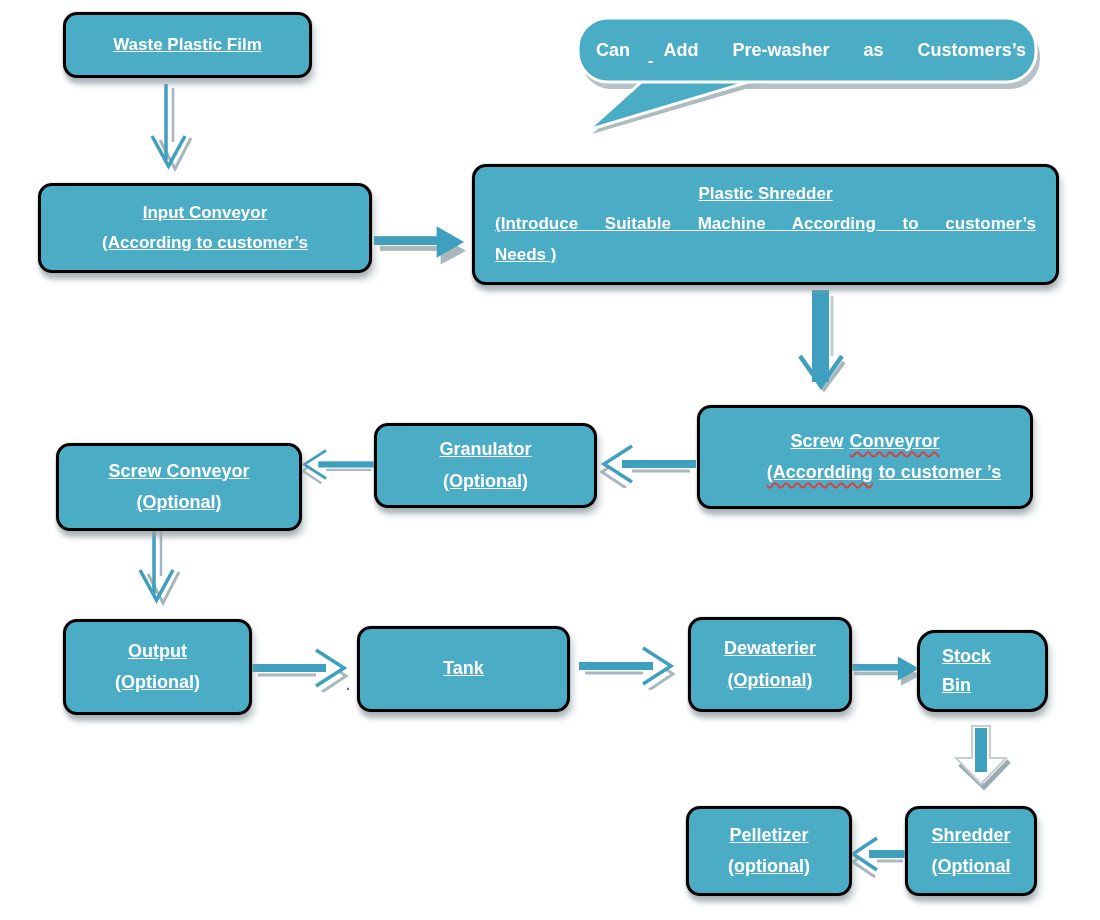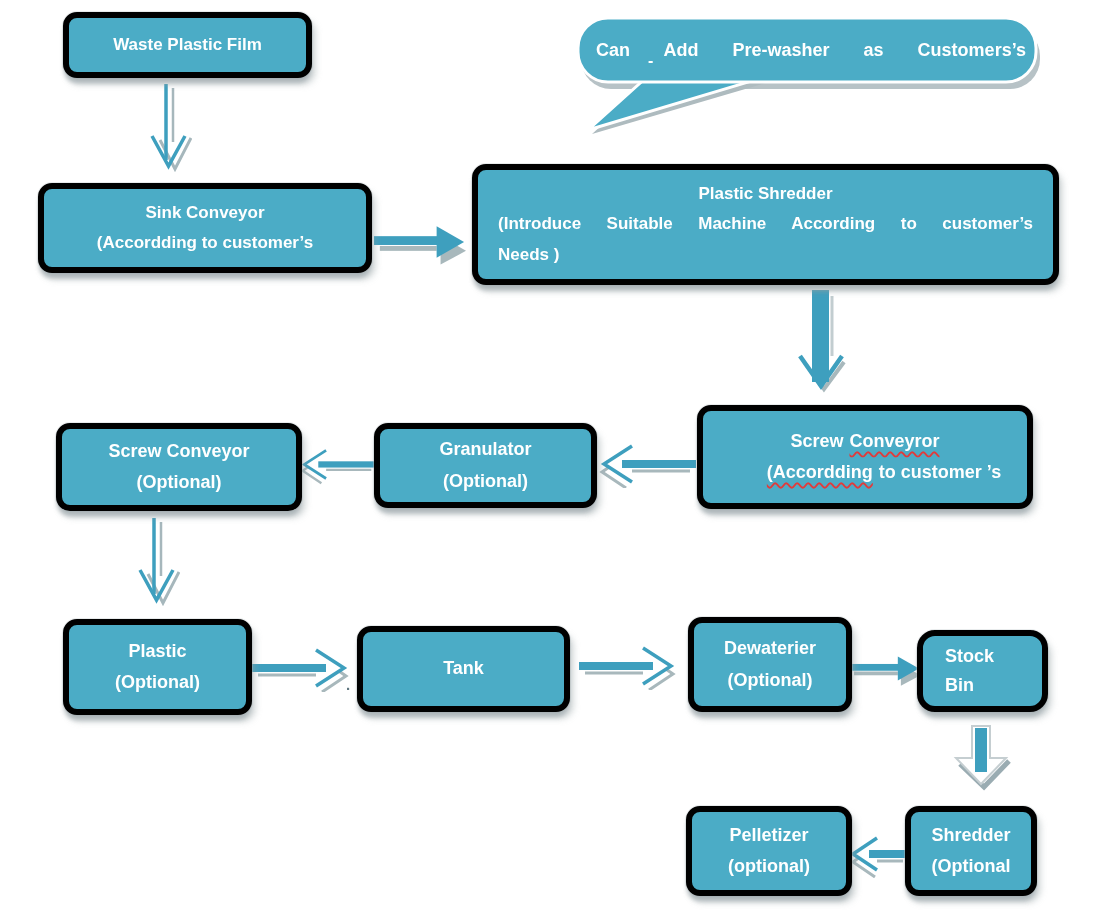--- a/index.html
+++ b/index.html
@@ -4,25 +4,26 @@
 <style>
   html,body{margin:0;padding:0;background:#fff;}
   .stage{
     position:relative;width:1100px;height:920px;background:#ffffff;overflow:hidden;
     font-family:"Liberation Sans",sans-serif;
   }
   .layer{position:absolute;left:0;top:0;z-index:1;}
   .node{
     position:absolute;z-index:2;box-sizing:border-box;
     background:#4BACC6;
-    border:6px solid #000000;border-radius:14px;
+    border:3px solid #000000;border-radius:14px;
     box-shadow:0 6px 4px -1px rgba(148,160,164,.62), 4px 7px 6px rgba(148,160,164,.38), 0 0 0 1px rgba(190,198,201,.35);
     color:#ffffff;font-weight:700;font-size:18px;
     display:flex;flex-direction:column;justify-content:center;align-items:center;
     text-align:center;
+    text-decoration:underline;
   }
   .node .ln{line-height:1.75;width:100%;}
   .node--sm{font-size:17px;}
   .node--shredder{padding:2px 20px;}
   .node--shredder .ln{line-height:1.8;}
   .ln--center{}
   .ln--left{text-align:left;}
   .ln--justify{text-align:justify;text-align-last:justify;}
   .node--leftpad{align-items:flex-start;text-align:left;padding-left:22px;}
   .node--leftpad .ln{line-height:1.6;}
@@ -118,22 +119,22 @@
   <div class="bubble-text">Can Add Pre-washer as Customers’s</div>
   <div class="bubble-dash">-</div>
 
   <div class="stray-dot">.</div>
 
   <div class="node node--sm" style="left:63px;top:12px;width:249px;height:66px;">
     <div class="ln">Waste Plastic Film</div>
   </div>
 
   <div class="node node--sm" style="left:38px;top:183px;width:334px;height:90px;">
-    <div class="ln">Sink Conveyor</div>
-    <div class="ln">(Accordding to customer’s</div>
+    <div class="ln">Input Conveyor</div>
+    <div class="ln">(According to customer’s</div>
   </div>
 
   <div class="node node--sm node--shredder" style="left:472px;top:164px;width:587px;height:121px;">
     <div class="ln ln--center">Plastic Shredder</div>
     <div class="ln ln--justify">(Introduce Suitable Machine According to customer’s</div>
     <div class="ln ln--left">Needs )</div>
   </div>
 
   <div class="node" style="left:697px;top:405px;width:336px;height:104px;">
     <div class="ln">
@@ -142,27 +143,27 @@
     <div class="ln">
       <span class="w missp">(Accordding</span><span class="w">to customer ’s</span>
     </div>
   </div>
 
   <div class="node" style="left:374px;top:423px;width:223px;height:85px;">
     <div class="ln">Granulator</div>
     <div class="ln">(Optional)</div>
   </div>
 
-  <div class="node" style="left:56px;top:423px;width:246px;height:88px;">
+  <div class="node" style="left:56px;top:443px;width:246px;height:88px;">
     <div class="ln">Screw Conveyor</div>
     <div class="ln">(Optional)</div>
   </div>
 
   <div class="node" style="left:63px;top:619px;width:189px;height:96px;">
-    <div class="ln">Plastic</div>
+    <div class="ln">Output</div>
     <div class="ln">(Optional)</div>
   </div>
 
   <div class="node" style="left:357px;top:626px;width:213px;height:86px;">
     <div class="ln">Tank</div>
   </div>
 
   <div class="node" style="left:688px;top:617px;width:164px;height:95px;">
     <div class="ln">Dewaterier</div>
     <div class="ln">(Optional)</div>

